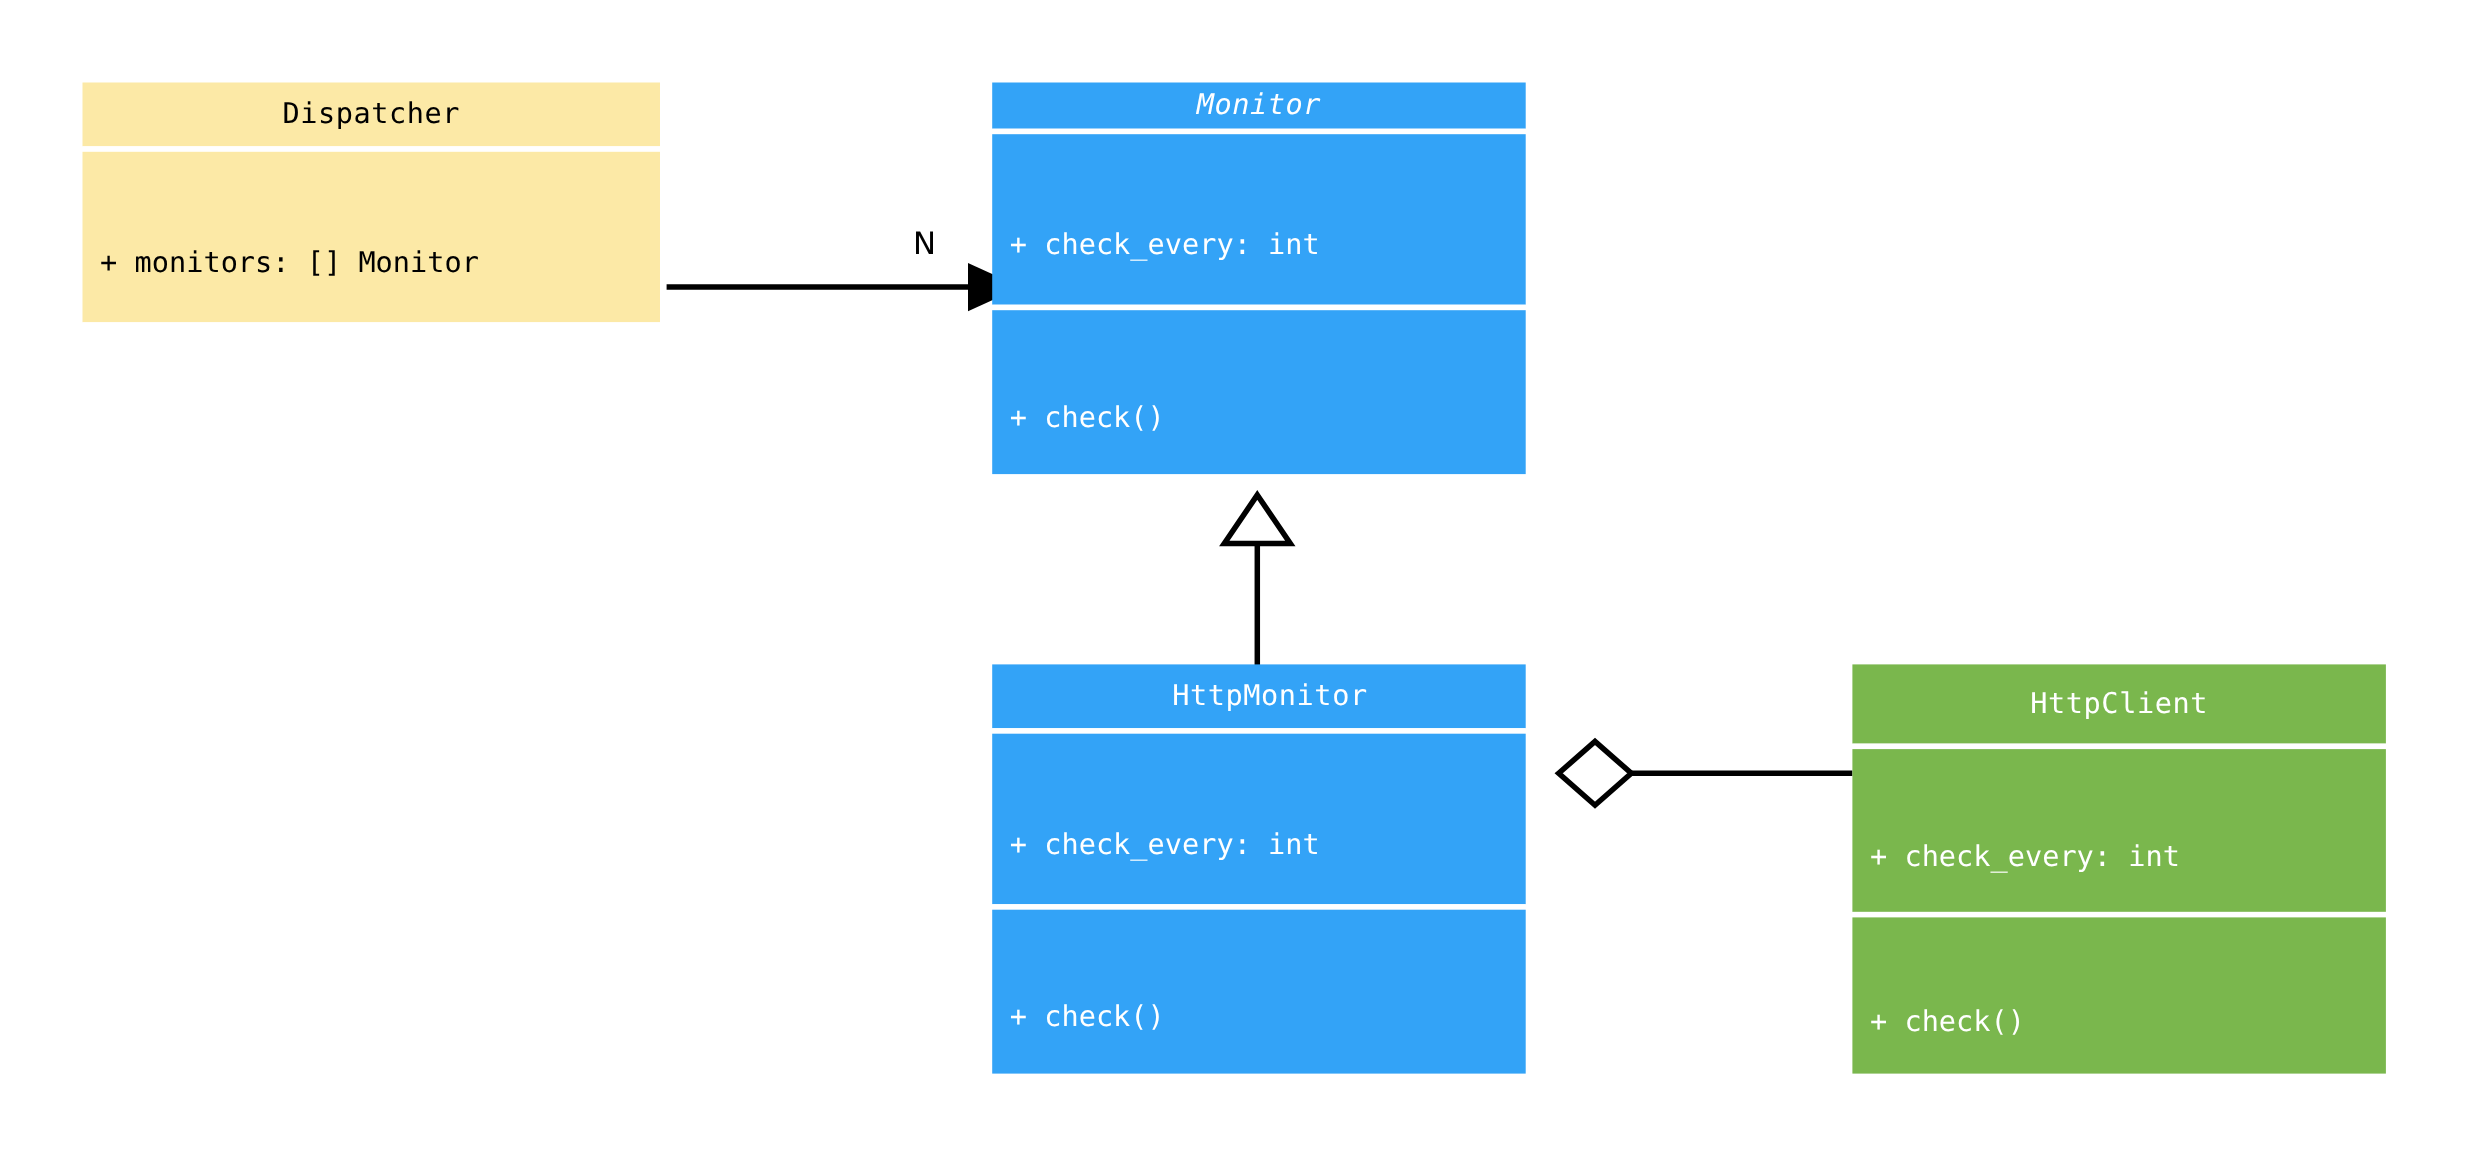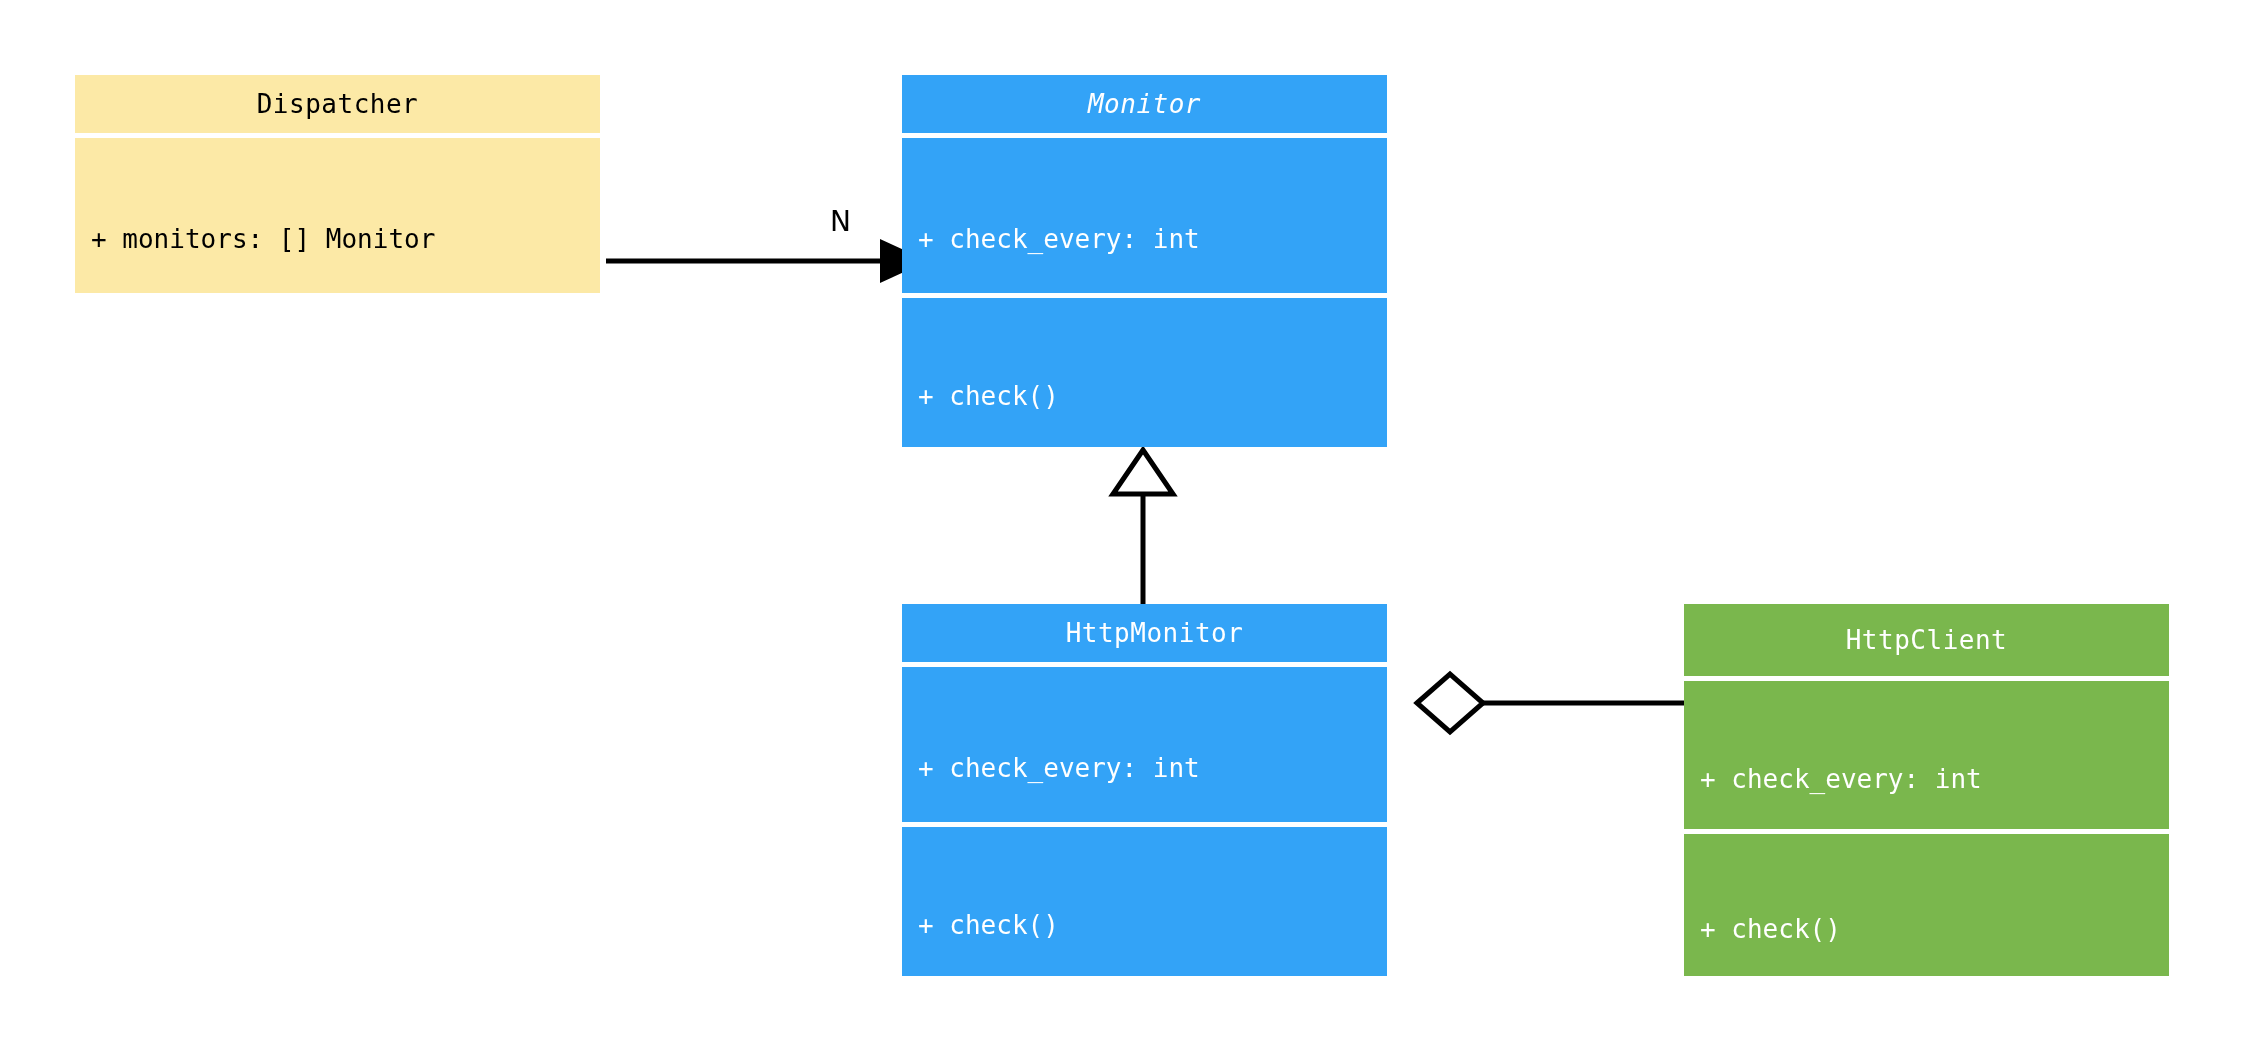--- a/index.html
+++ b/index.html
@@ -111,21 +111,21 @@
     <div class="gap"></div>
     <div class="compartment" style="height:155px;">
       <div class="member-list">
         <span class="member">+ monitors: [] Monitor</span>
       </div>
     </div>
     <div class="gap"></div>
   </div>
 
   <div class="uml-class" style="--fill:#33a3f7; --ink:#ffffff; left:902px; top:75px; width:485px; height:372px;">
-    <div class="compartment title-compartment" style="height:58px;">
+    <div class="compartment title-compartment" style="height:42px;">
       <span class="class-title abstract">Monitor</span>
     </div>
     <div class="gap"></div>
     <div class="compartment" style="height:155px;">
       <div class="member-list">
         <span class="member">+ check_every: int</span>
       </div>
     </div>
     <div class="gap"></div>
     <div class="compartment" style="height:149px;">

